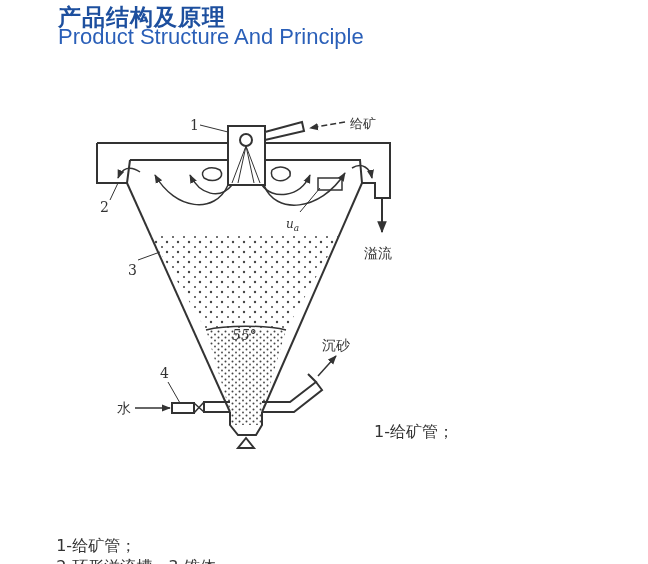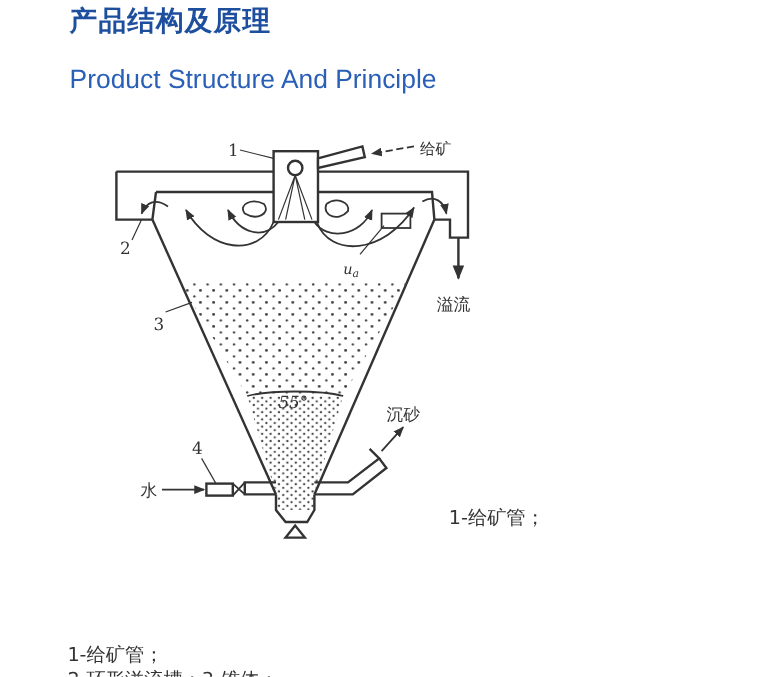--- a/index.html
+++ b/index.html
@@ -1,18 +1,18 @@
 <!DOCTYPE html>
 <html><head>
   <meta charset="utf-8">
   <style>
     html, body { margin: 0; padding: 0; background: #ffffff; }
     body { width: 648px; height: 564px; position: relative; overflow: hidden; font-family: "DejaVu Sans", sans-serif; }
     .title-cn { position: absolute; left: 58px; top: 2px; font-size: 23px; font-weight: bold; color: #1d4f9e; letter-spacing: 1px; font-family: "DejaVu Sans", sans-serif; }
-    .title-en { position: absolute; left: 58px; top: 53px; font-size: 22px; color: #2a5fb8; font-family: "Liberation Sans", sans-serif; }
+    .title-en { position: absolute; left: 58px; top: 24px; font-size: 22px; color: #2a5fb8; font-family: "Liberation Sans", sans-serif; }
     .diagram { position: absolute; left: 0; top: 0; }
     .legend-side { position: absolute; left: 374px; top: 422px; font-size: 16px; color: #333; font-family: "DejaVu Sans", sans-serif; }
     .legend-bottom { position: absolute; left: 46px; top: 517px; font-size: 16px; color: #333; font-family: "DejaVu Sans", sans-serif; white-space: pre; }
     svg text { font-family: "DejaVu Serif", serif; fill: #333; }
   </style>
 </head>
 <body>
 
 <div class="title-cn">产品结构及原理</div>
 <div class="title-en">Product Structure And Principle</div>

